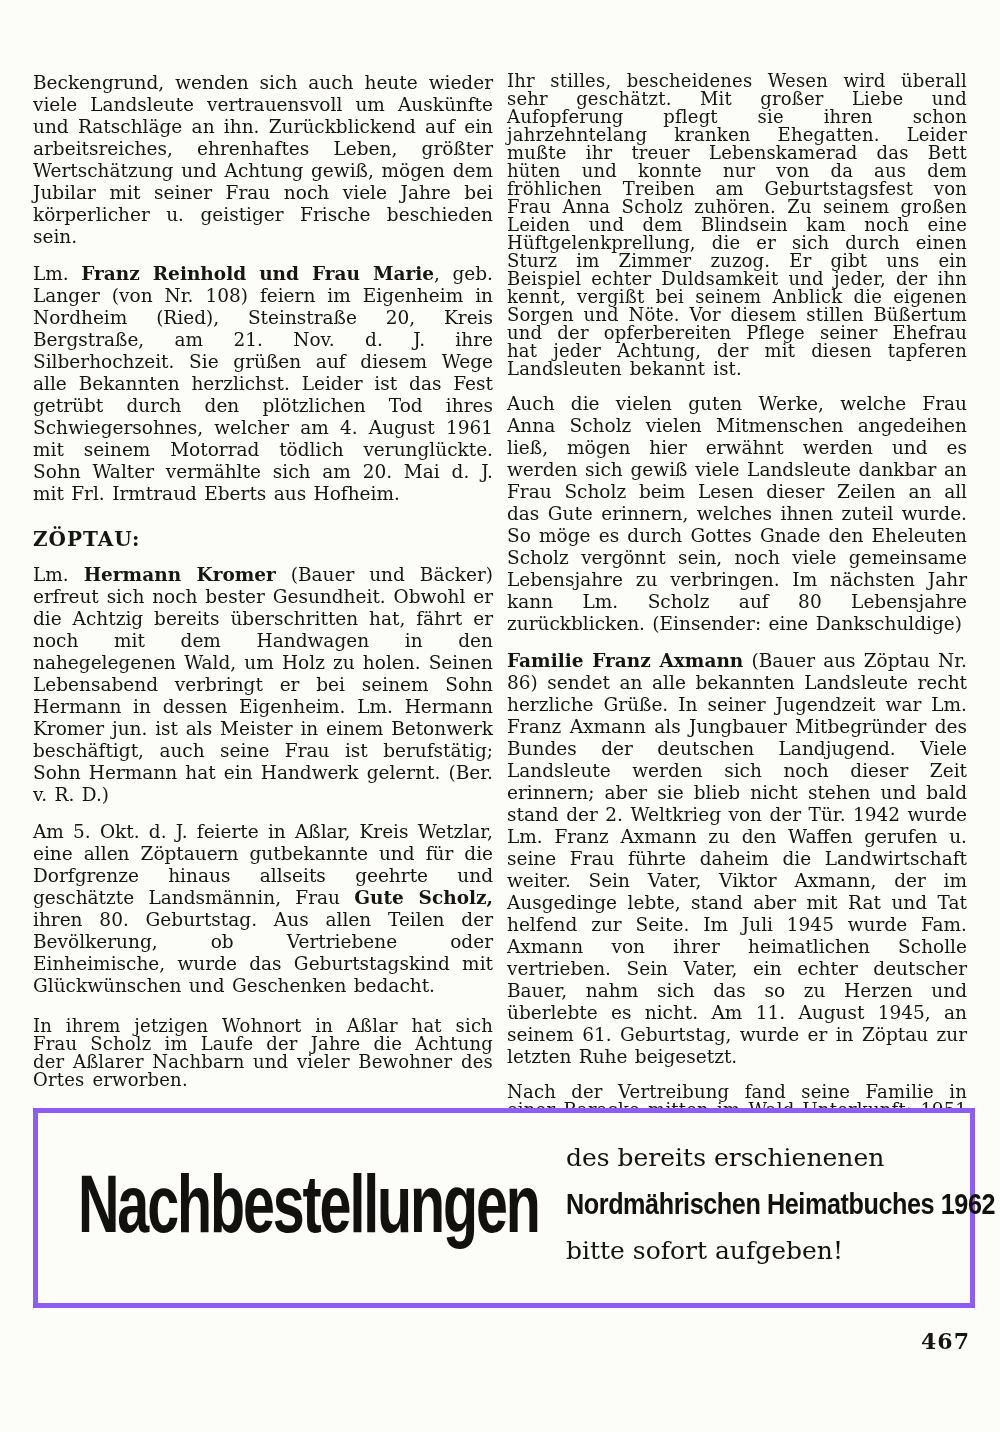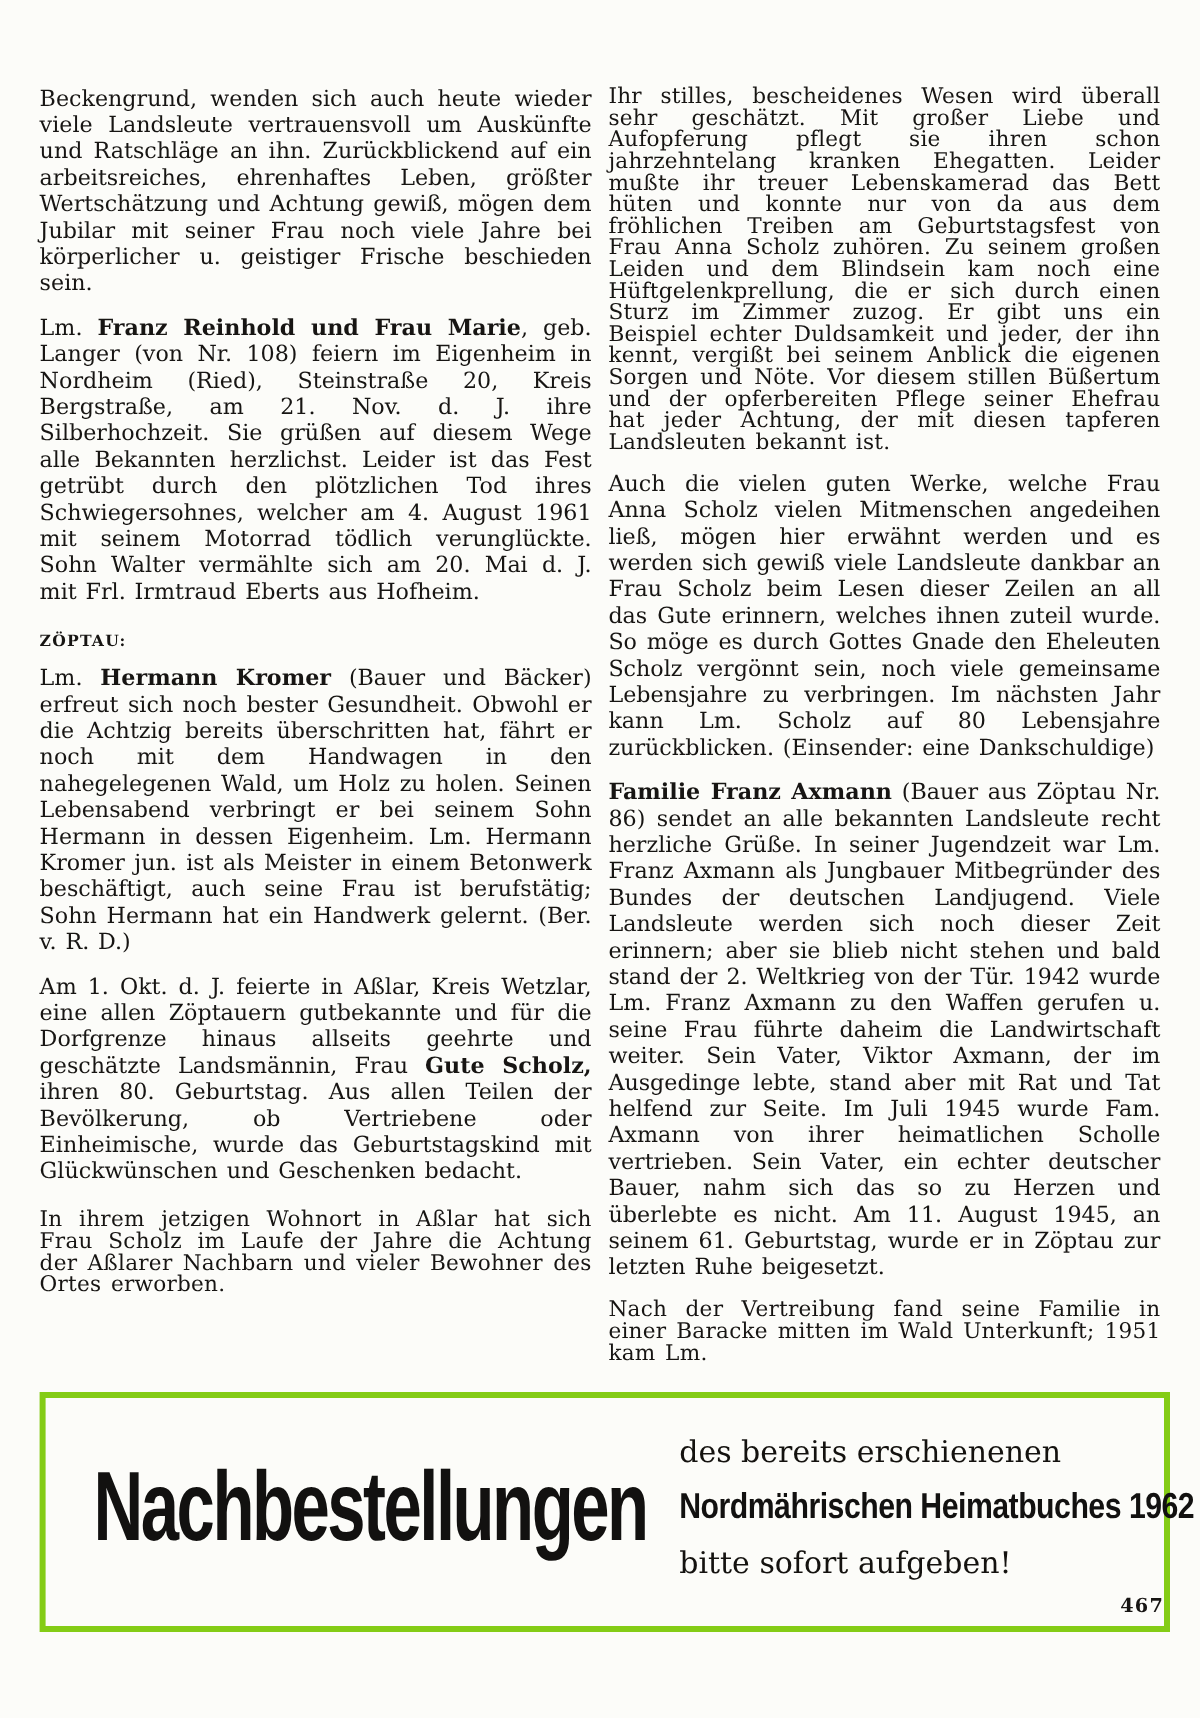--- a/index.html
+++ b/index.html
@@ -17,27 +17,27 @@
   .para {
     font-size:18.5px; line-height:22px; margin:0 0 15px 0;
     word-spacing:1.5px;
   }
   .para b { font-weight:700; }
   .small {
     font-size:18px; line-height:18px; font-weight:400;
     word-spacing:2px; letter-spacing:0.2px;
   }
   .heading {
-    font-size:13px; font-weight:700; letter-spacing:1px;
+    font-size:20px; font-weight:700; letter-spacing:1px;
     margin:22px 0 13px 0; text-align:left;
   }
   .spacer-top { margin-top:20px; }
   .ad-box {
-    position:absolute; left:33px; top:1160px; width:942px; height:200px;
-    border:5px solid #84cc16; box-sizing:border-box; background:#fcfcf9;
+    position:absolute; left:33px; top:1108px; width:942px; height:200px;
+    border:5px solid #8b5cf6; box-sizing:border-box; background:#fcfcf9;
   }
   .ad-headline {
     position:absolute; left:40px; top:50%;
     transform:translateY(-54%) scaleX(0.70); transform-origin:left center;
     font-family:"Liberation Sans", sans-serif; font-weight:700;
     font-size:82px; letter-spacing:-3px; white-space:nowrap; color:#121110;
   }
   .ad-right {
     position:absolute; left:528px; top:30px;
     display:flex; flex-direction:column; gap:15px; text-align:left;
@@ -46,38 +46,38 @@
     font-family:"DejaVu Serif", serif; font-size:25px; font-weight:500;
     color:#14120f; white-space:nowrap;
   }
   .ad-line2 {
     font-family:"Liberation Sans", sans-serif; font-size:30px; font-weight:800;
     transform:scaleX(0.84); transform-origin:left center;
     letter-spacing:-0.5px; white-space:nowrap; color:#121110;
   }
   .page-num {
     position:absolute; right:30px; top:1328px;
-    font-size:16px; font-weight:700; letter-spacing:1px;
+    font-size:22px; font-weight:700; letter-spacing:1px;
   }
 </style>
 </head>
 <body>
 
 <div class="columns">
 
   <div class="col">
     <p class="para"><span>Beckengrund, wenden sich auch heute wieder viele Landsleute vertrauensvoll um Auskünfte und Ratschläge an ihn. Zurückblickend auf ein arbeitsreiches, ehrenhaftes Leben, größter Wertschätzung und Achtung gewiß, mögen dem Jubilar mit seiner Frau noch viele Jahre bei körperlicher u. geistiger Frische beschieden sein.</span><b></b><span></span></p>
 
     <p class="para"><span>Lm. </span><b>Franz Reinhold und Frau Marie</b><span>, geb. Langer (von Nr. 108) feiern im Eigenheim in Nordheim (Ried), Steinstraße 20, Kreis Bergstraße, am 21. Nov. d. J. ihre Silberhochzeit. Sie grüßen auf diesem Wege alle Bekannten herzlichst. Leider ist das Fest getrübt durch den plötzlichen Tod ihres Schwiegersohnes, welcher am 4. August 1961 mit seinem Motorrad tödlich verunglückte. Sohn Walter vermählte sich am 20. Mai d. J. mit Frl. Irmtraud Eberts aus Hofheim.</span></p>
 
     <h2 class="heading">ZÖPTAU:</h2>
 
     <p class="para"><span>Lm. </span><b>Hermann Kromer</b><span> (Bauer und Bäcker) erfreut sich noch bester Gesundheit. Obwohl er die Achtzig bereits überschritten hat, fährt er noch mit dem Handwagen in den nahegelegenen Wald, um Holz zu holen. Seinen Lebensabend verbringt er bei seinem Sohn Hermann in dessen Eigenheim. Lm. Hermann Kromer jun. ist als Meister in einem Betonwerk beschäftigt, auch seine Frau ist berufstätig; Sohn Hermann hat ein Handwerk gelernt. (Ber. v. R. D.)</span></p>
 
-    <p class="para"><span>Am 1. Okt. d. J. feierte in Aßlar, Kreis Wetzlar, eine allen Zöptauern gutbekannte und für die Dorfgrenze hinaus allseits geehrte und geschätzte Landsmännin, Frau </span><b>Gute Scholz,</b><span> ihren 80. Geburtstag. Aus allen Teilen der Bevölkerung, ob Vertriebene oder Einheimische, wurde das Geburtstagskind mit Glückwünschen und Geschenken bedacht.</span></p>
+    <p class="para"><span>Am 5. Okt. d. J. feierte in Aßlar, Kreis Wetzlar, eine allen Zöptauern gutbekannte und für die Dorfgrenze hinaus allseits geehrte und geschätzte Landsmännin, Frau </span><b>Gute Scholz,</b><span> ihren 80. Geburtstag. Aus allen Teilen der Bevölkerung, ob Vertriebene oder Einheimische, wurde das Geburtstagskind mit Glückwünschen und Geschenken bedacht.</span></p>
 
     <p class="para small spacer-top"><span>In ihrem jetzigen Wohnort in Aßlar hat sich Frau Scholz im Laufe der Jahre die Achtung der Aßlarer Nachbarn und vieler Bewohner des Ortes erworben.</span></p>
   </div>
 
   <div class="col">
     <p class="para small"><span>Ihr stilles, bescheidenes Wesen wird überall sehr geschätzt. Mit großer Liebe und Aufopferung pflegt sie ihren schon jahrzehntelang kranken Ehegatten. Leider mußte ihr treuer Lebenskamerad das Bett hüten und konnte nur von da aus dem fröhlichen Treiben am Geburtstagsfest von Frau Anna Scholz zuhören. Zu seinem großen Leiden und dem Blindsein kam noch eine Hüftgelenkprellung, die er sich durch einen Sturz im Zimmer zuzog. Er gibt uns ein Beispiel echter Duldsamkeit und jeder, der ihn kennt, vergißt bei seinem Anblick die eigenen Sorgen und Nöte. Vor diesem stillen Büßertum und der opferbereiten Pflege seiner Ehefrau hat jeder Achtung, der mit diesen tapferen Landsleuten bekannt ist.</span></p>
 
     <p class="para"><span>Auch die vielen guten Werke, welche Frau Anna Scholz vielen Mitmenschen angedeihen ließ, mögen hier erwähnt werden und es werden sich gewiß viele Landsleute dankbar an Frau Scholz beim Lesen dieser Zeilen an all das Gute erinnern, welches ihnen zuteil wurde. So möge es durch Gottes Gnade den Eheleuten Scholz vergönnt sein, noch viele gemeinsame Lebensjahre zu verbringen. Im nächsten Jahr kann Lm. Scholz auf 80 Lebensjahre zurückblicken. (Einsender: eine Dankschuldige)</span></p>
 
     <p class="para"><b>Familie Franz Axmann</b><span> (Bauer aus Zöptau Nr. 86) sendet an alle bekannten Landsleute recht herzliche Grüße. In seiner Jugendzeit war Lm. Franz Axmann als Jungbauer Mitbegründer des Bundes der deutschen Landjugend. Viele Landsleute werden sich noch dieser Zeit erinnern; aber sie blieb nicht stehen und bald stand der 2. Weltkrieg von der Tür. 1942 wurde Lm. Franz Axmann zu den Waffen gerufen u. seine Frau führte daheim die Landwirtschaft weiter. Sein Vater, Viktor Axmann, der im Ausgedinge lebte, stand aber mit Rat und Tat helfend zur Seite. Im Juli 1945 wurde Fam. Axmann von ihrer heimatlichen Scholle vertrieben. Sein Vater, ein echter deutscher Bauer, nahm sich das so zu Herzen und überlebte es nicht. Am 11. August 1945, an seinem 61. Geburtstag, wurde er in Zöptau zur letzten Ruhe beigesetzt.</span></p>

